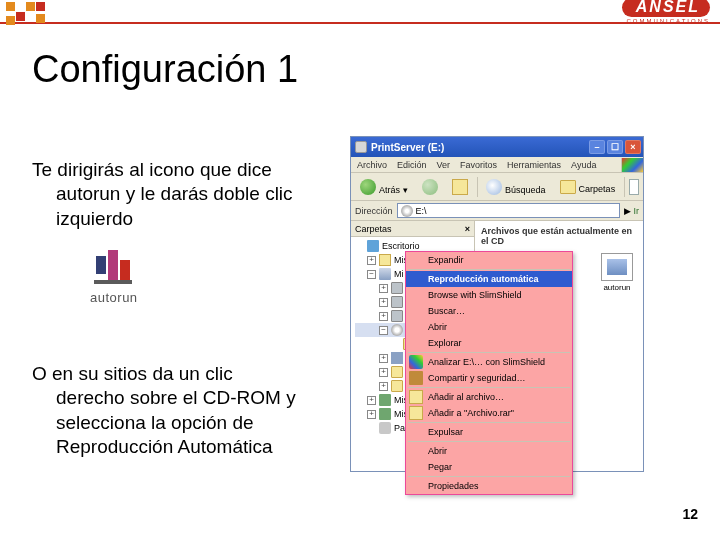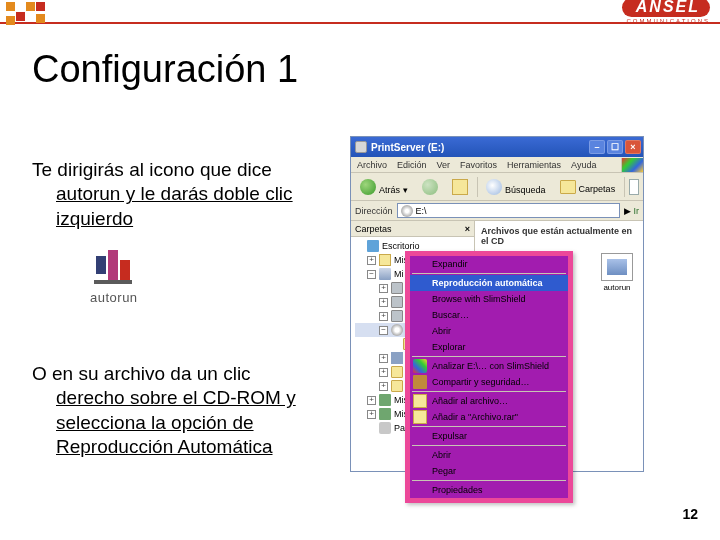--- a/index.html
+++ b/index.html
@@ -69,21 +69,21 @@
   }
 
   .body-text-1 {
     position: absolute;
     left: 32px; top: 158px;
     width: 300px;
     font-size: 19px;
     line-height: 1.28;
     color: #000;
   }
-  .body-text-1 .indent, .body-text-2 .indent { padding-left: 24px; display:block;text-decoration:underline; }
+  .body-text-1 .indent, .body-text-2 .indent { padding-left: 24px; display:block; }
 
   .autorun-figure {
     position: absolute;
     left: 90px; top: 250px;
     text-align: center;
   }
   .autorun-icon {
     width: 44px; height: 38px;
     position: relative;
     margin-bottom: 2px;
@@ -215,22 +215,22 @@
   .fico-auto .b{position:absolute;bottom:2px;}
   .fico-auto .ba{left:4px;width:6px;height:14px;background:#323f74;}
   .fico-auto .bb{left:12px;width:6px;height:20px;background:#b23a7a;}
   .fico-auto .bc{left:20px;width:6px;height:17px;background:#c62c1f;}
 
   
   .ctx {
     position:absolute;
     left:80px; top:82px;
     width:168px;
-    background:#a21caf;
-    border:5px solid #ec4899;
+    background:#fca5a5;
+    border:1px solid #ec4899;
     box-shadow:2px 2px 4px rgba(0,0,0,.25);
     font-size:9px;
     z-index:5;
   }
   .ctx .row{ display:flex;align-items:center;height:16px;padding:0 6px 0 22px;position:relative;white-space:nowrap;}
   .ctx .row .cico{ position:absolute;left:3px;width:14px;height:14px; }
   .ctx .row.bold{ font-weight:bold;}
   .ctx .row.sel{ background:#2f5bcf;color:#fff;}
   .ctx hr{ border:none;border-top:1px solid #c8c4b4;margin:1px 2px;}
   .cico-drive{background:#c08a3a;border-radius:1px;}
@@ -266,21 +266,21 @@
   <div class="autorun-icon">
     <span class="bar b1"></span>
       <span class="bar b2"></span>
       <span class="bar b3"></span>
       <span class="bar base"></span>
   </div>
   <div class="autorun-label">autorun</div>
 </div>
 
 <div class="body-text-2">
-  <span>O en su archivo da un clic</span>
+  <span>O en su sitios da un clic</span>
   <span class="indent">derecho sobre el CD-ROM  y selecciona la opción de Reproducción Automática</span>
 </div>
 
 <div class="page-number">12</div>
 
 <div class="explorer">
   <div class="exp-titlebar">
     <div class="t-icon"></div>
     <div class="t-text">PrintServer (E:)</div>
     <div class="winbtn">–</div>

